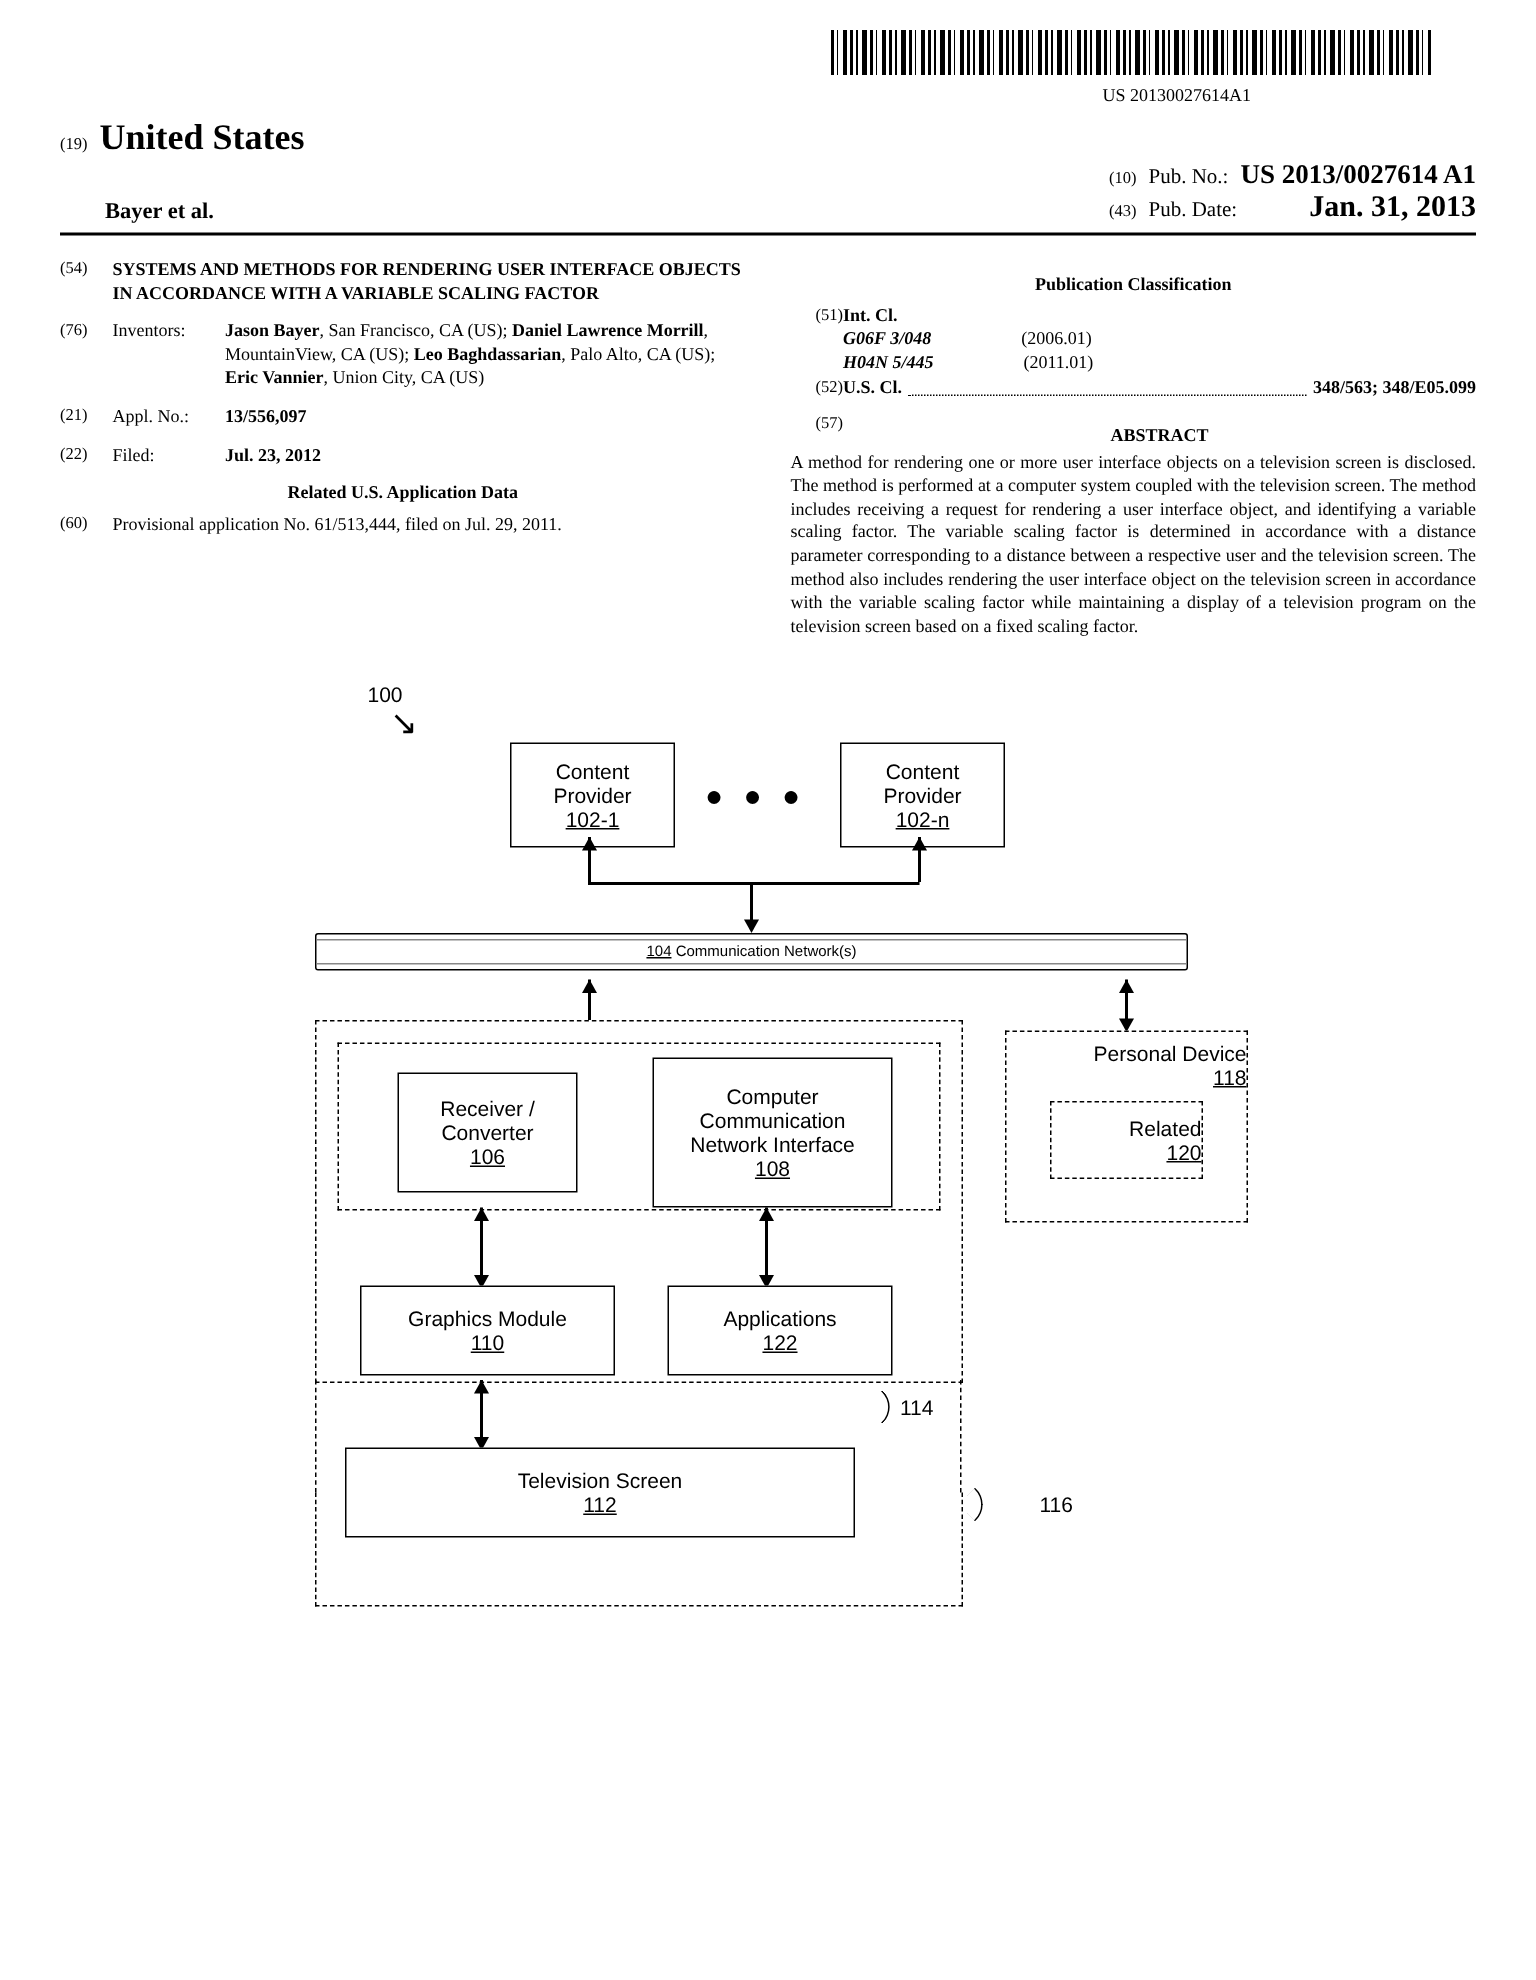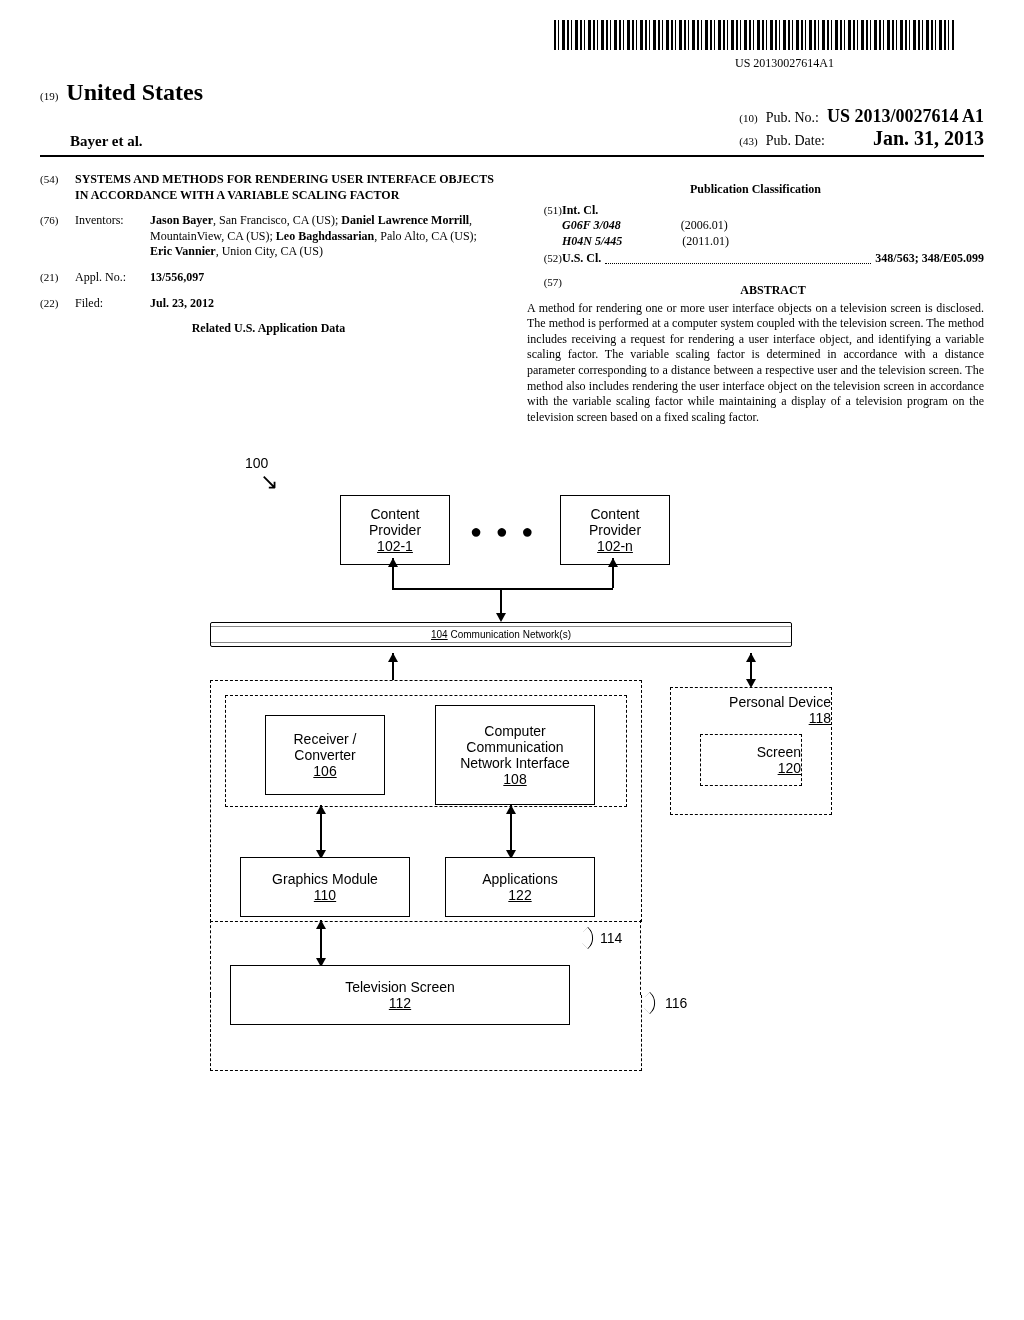--- a/index.html
+++ b/index.html
@@ -316,20 +316,24 @@
     </div>
 
     <div class="field-row">
       <div class="field-code">(22)</div>
       <div class="field-label">Filed:</div>
       <div class="field-content"><b>Jul. 23, 2012</b></div>
     </div>
 
     <div class="section-heading">Related U.S. Application Data</div>
 
+    <div class="field-row">
+      <div class="field-code">(60)</div>
+      <div class="field-content">Provisional application No. 61/513,444, filed on Jul. 29, 2011.</div>
+    </div>
   </div>
 
   <div class="col">
     <div class="section-heading">Publication Classification</div>
 
     <div class="classification-row">
       <div class="cl-code">(51)</div>
       <div class="cl-content">
         <div><b>Int. Cl.</b></div>
         <div class="cl-item">
@@ -413,21 +417,21 @@
 
   <div class="box" style="left:395px; top:250px; width:150px; height:90px;">
     <div>Computer Communication Network Interface</div>
     <div class="underline">108</div>
   </div>
 
   <div class="dashed-box" style="left:630px; top:232px; width:160px; height:120px; text-align:right; padding-top:6px;">
     <div>Personal Device</div>
     <div class="underline">118</div>
     <div class="dashed-box" style="position:relative; margin:8px auto 0; width:100px; height:50px; display:flex; flex-direction:column; justify-content:center;">
-      <div>Screen</div>
+      <div>Related</div>
       <div class="underline">120</div>
     </div>
   </div>
 
   <div class="line line-v" style="left:280px; top:350px; height:52px;"></div>
   <div class="arrowhead-up" style="left:275.5px; top:350px;"></div>
   <div class="arrowhead-down" style="left:275.5px; top:395px;"></div>
 
   <div class="line line-v" style="left:470px; top:350px; height:52px;"></div>
   <div class="arrowhead-up" style="left:465.5px; top:350px;"></div>
@@ -448,19 +452,19 @@
   <div class="arrowhead-down" style="left:275.5px; top:503px;"></div>
 
   <div class="box" style="left:190px; top:510px; width:330px; height:50px;">
     <div>Television Screen</div>
     <div class="underline">112</div>
   </div>
 
   <div class="ref-label" style="left:560px; top:475px;">114</div>
   <div class="curve" style="left:540px; top:475px; transform: rotate(-45deg);"></div>
 
-  <div class="ref-label" style="left:625px; top:540px;">116</div>
+  <div class="ref-label" style="left:653px; top:540px;">116</div>
   <div class="curve" style="left:602px; top:540px; transform: rotate(-45deg);"></div>
 
   <div style="position:absolute; left:170px; top:465px; width:1px; height:75px; border-left:1.5px dashed black;"></div>
   <div style="position:absolute; left:600px; top:465px; width:1px; height:75px; border-left:1.5px dashed black;"></div>
 
 </div>
 
 </body></html>

